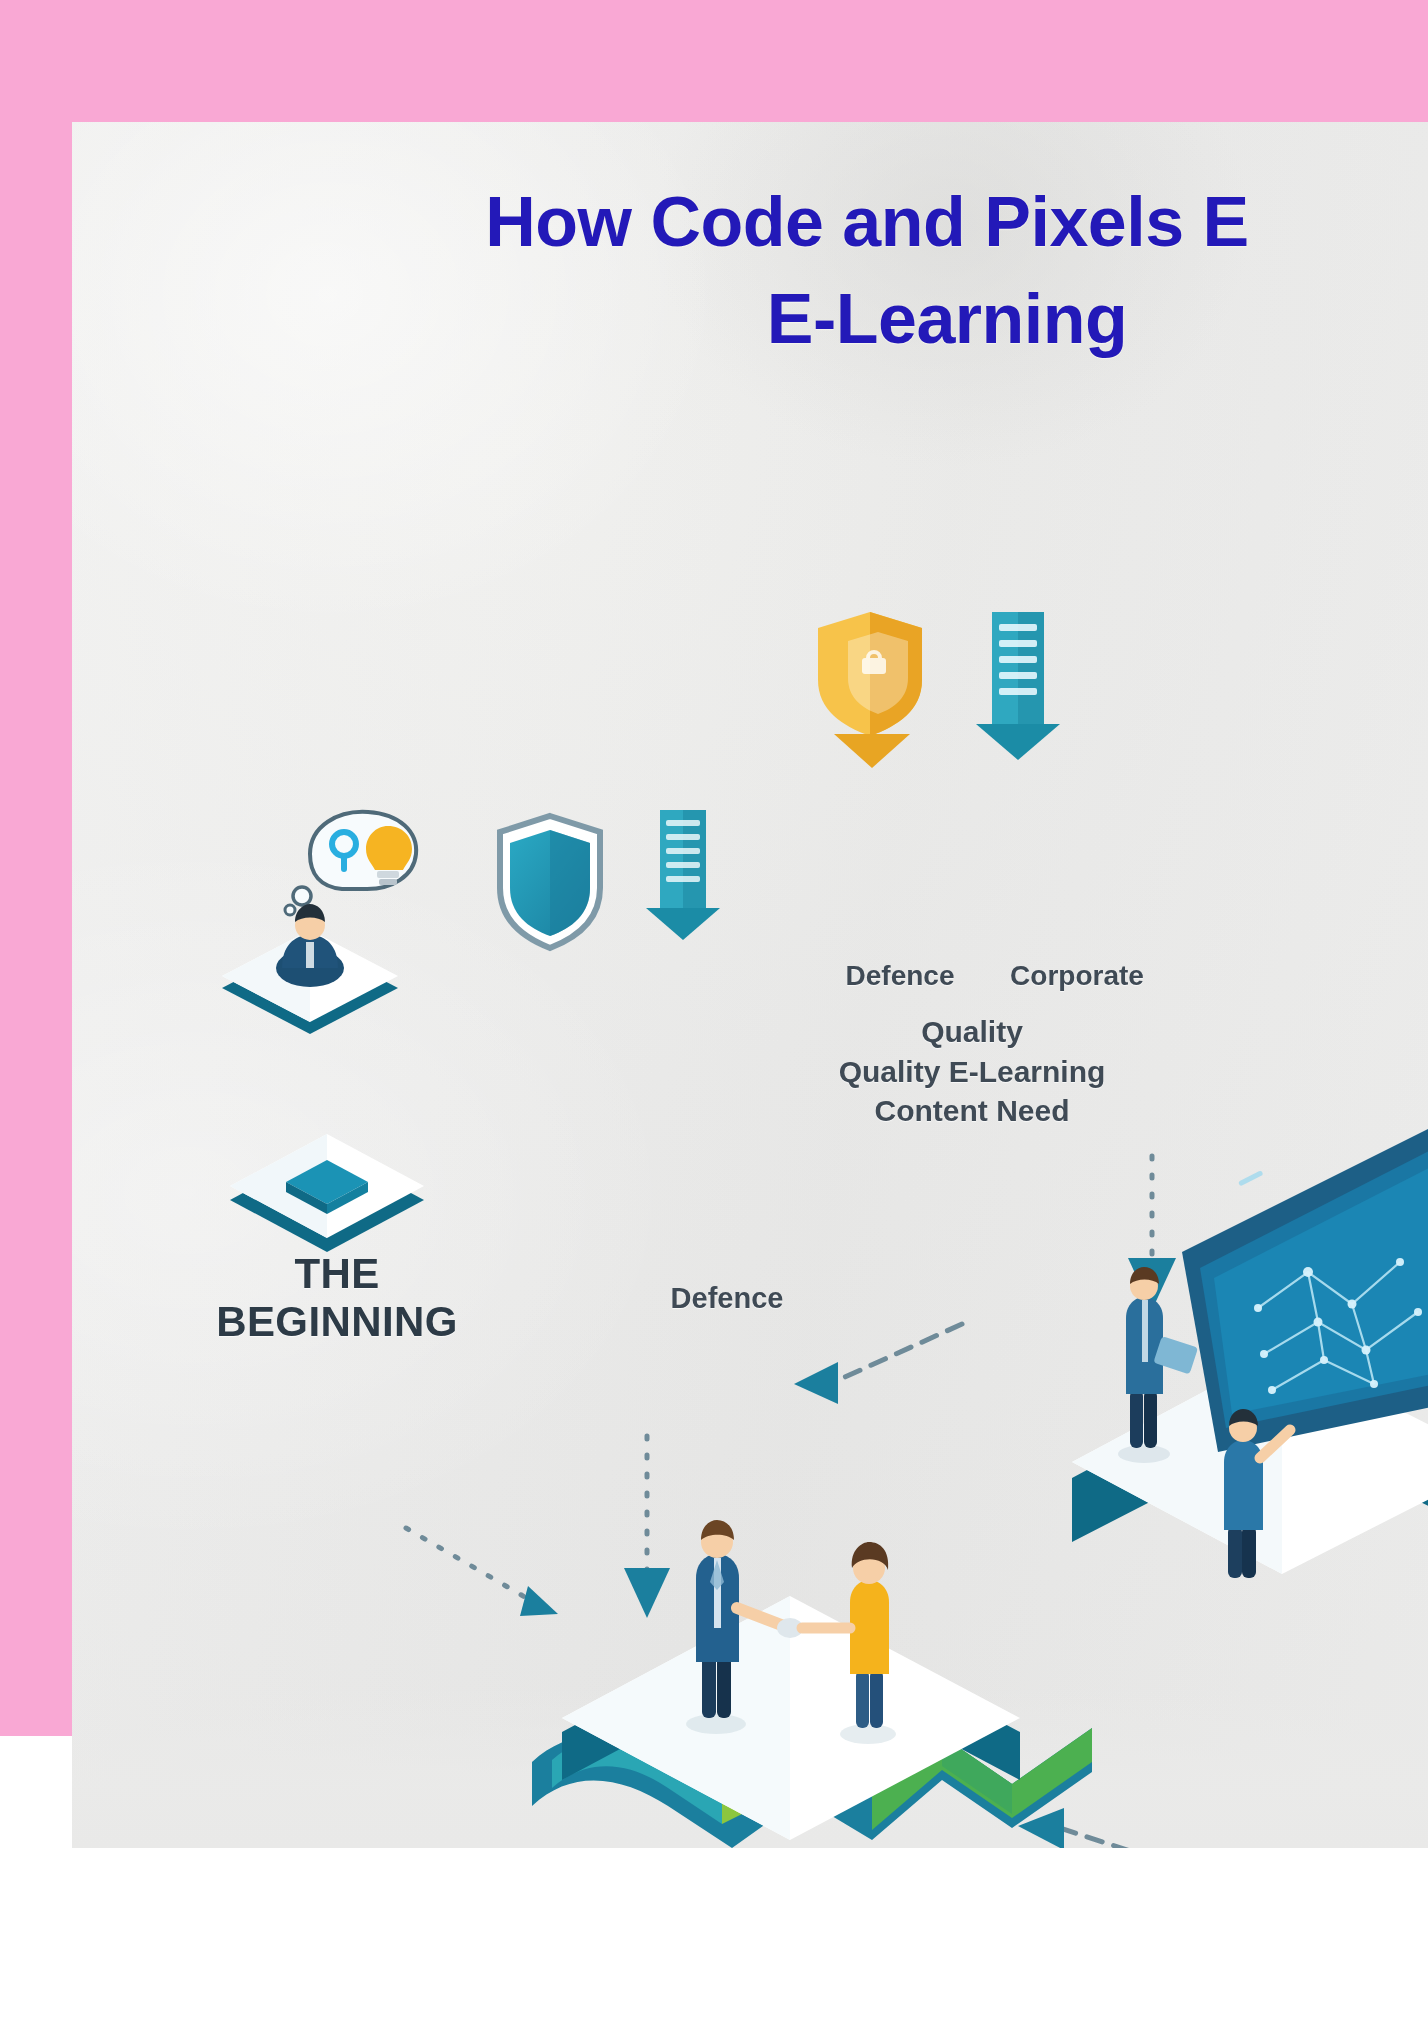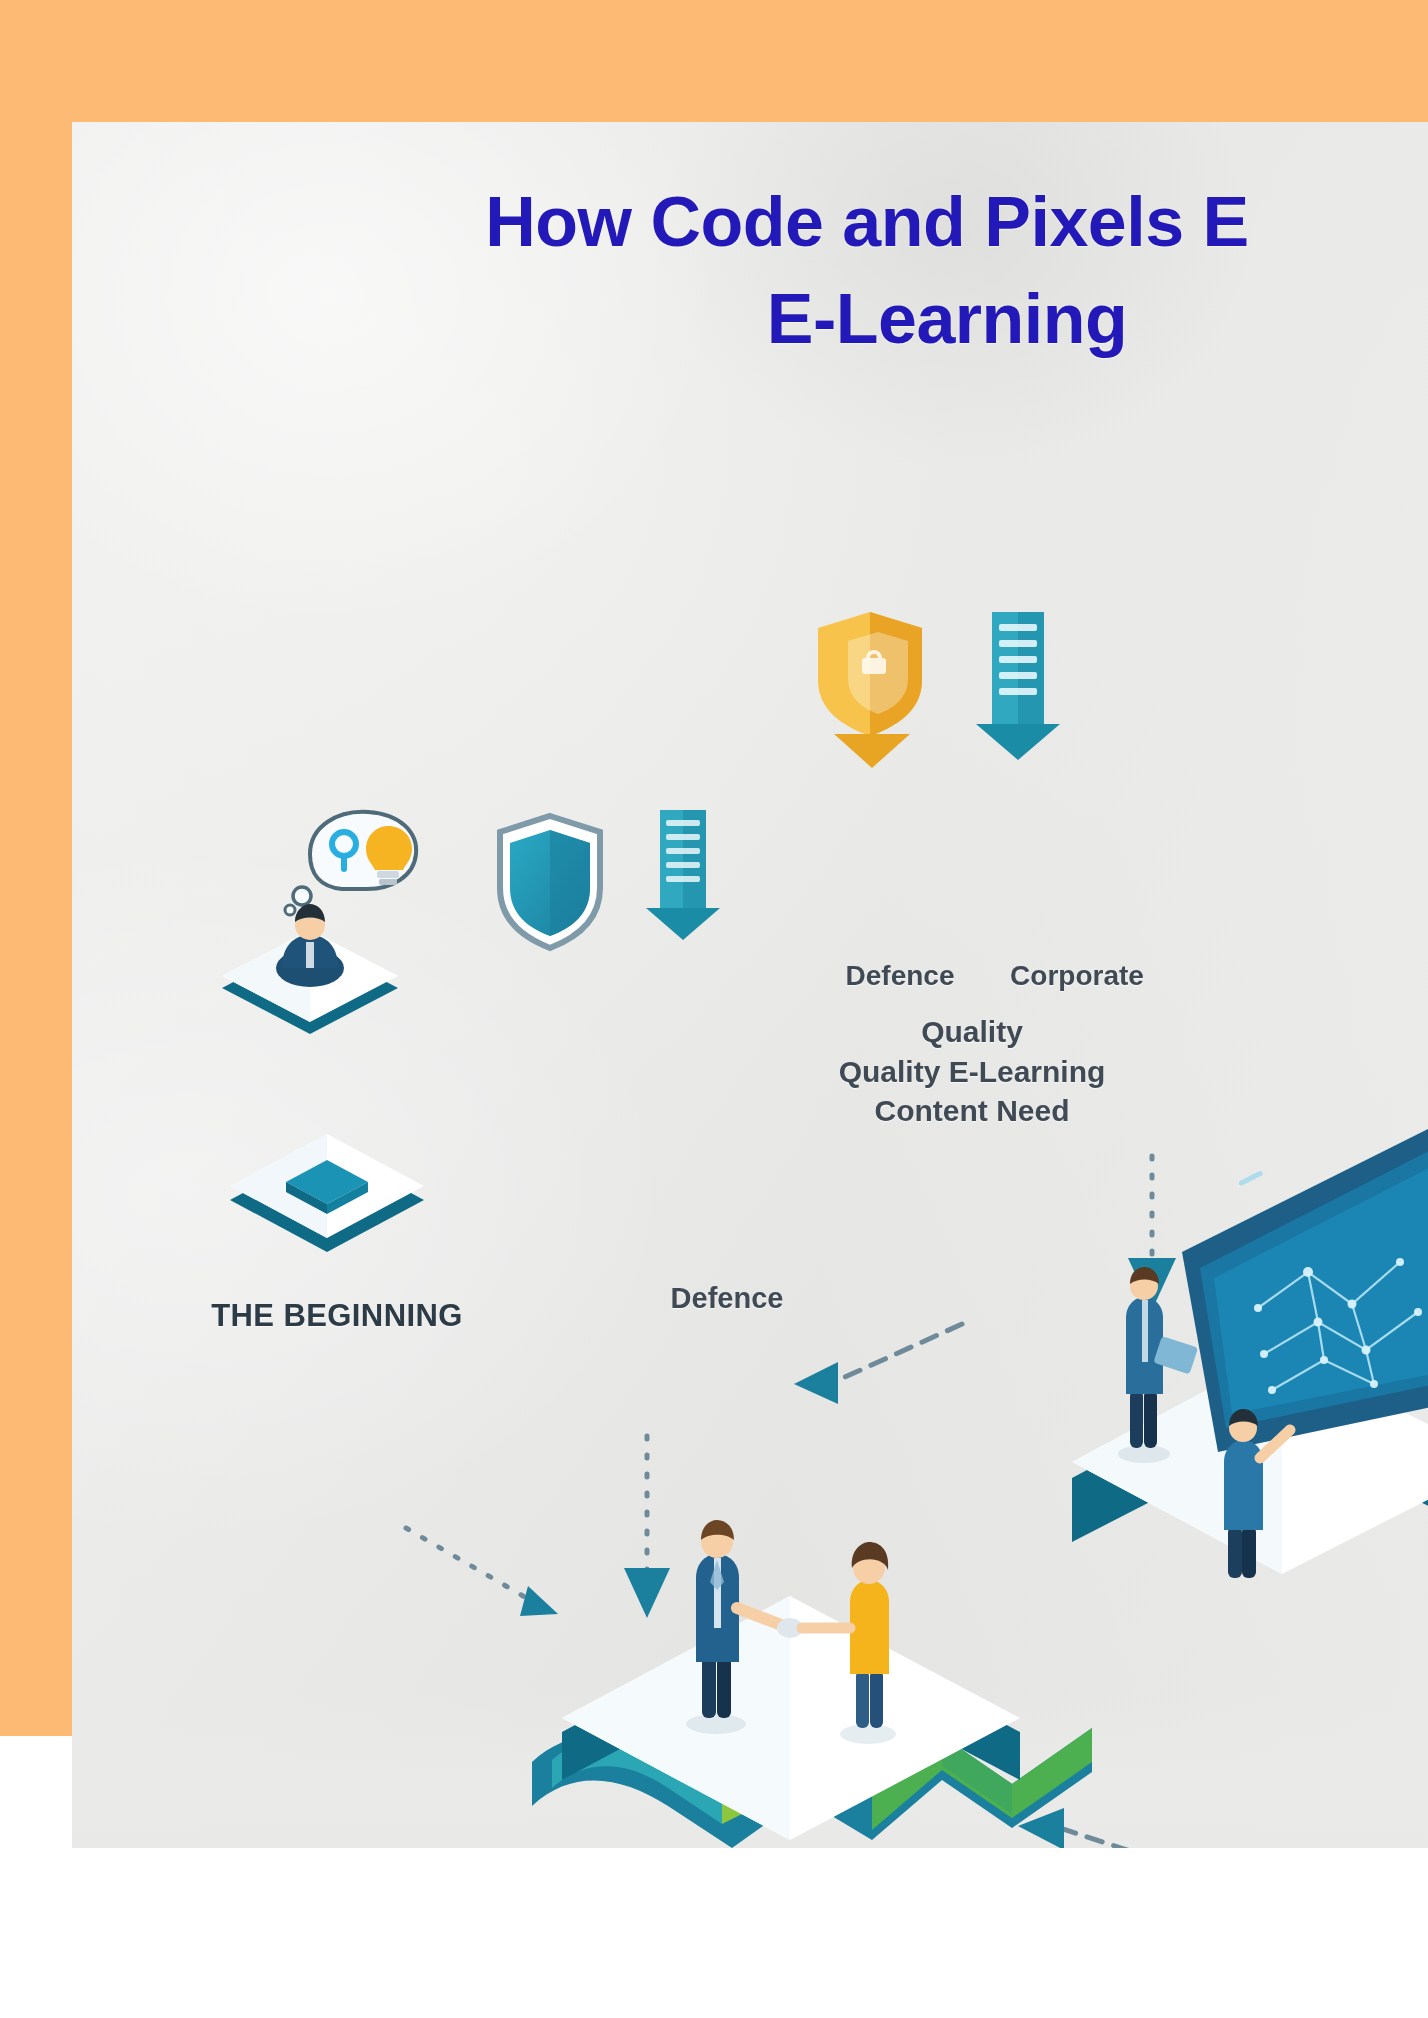--- a/index.html
+++ b/index.html
@@ -4,21 +4,21 @@
 <style>
   * { margin:0; padding:0; box-sizing:border-box; }
   html, body {
     width: 1428px; height: 2018px;
     background: #ffffff;
     font-family: "Liberation Sans", sans-serif;
     overflow: hidden;
   }
 
   
-  #page { position:relative; width:1428px; height:1736px; background:#fdba74;text-decoration:underline; }
+  #page { position:relative; width:1428px; height:1736px; background:#f9a8d4;text-decoration:underline; }
 
   
   #slide {
     position:absolute;
     left:72px; top:122px;
     width:1420px;          
     height:1726px;
     background:
       radial-gradient(120% 80% at 30% 20%, #f2f2f0 0%, #ececeb 45%, #e8e8e7 100%);
     overflow:hidden;
@@ -113,21 +113,21 @@
 
         <g>
           <ellipse cx="108" cy="176" rx="34" ry="19" fill="#1d4f73"></ellipse>
           <path d="M80 176 C80 154 92 143 108 143 C124 143 136 154 136 176 Z" fill="#20537a"></path>
           <path d="M104 150 L112 150 L112 176 L104 176 Z" fill="#eef3f6" opacity=".85"></path>
           <ellipse cx="108" cy="133" rx="15" ry="15" fill="#f6cfa7"></ellipse>
           <path d="M93 130 C93 117 103 112 108 112 C115 112 123 118 123 130 C116 124 100 124 93 130 Z" fill="#23303a"></path>
         </g>
       </svg>
     </div>
-    <div class="lbl caps" style="left:100px; top:1176px; width:330px; font-size:31px;">THE BEGINNING</div>
+    <div class="lbl caps" style="left:100px; top:1128px; width:330px; font-size:42px;">THE BEGINNING</div>
 
     <div style="position:absolute; left:140px; top:950px; width:230px; height:200px; z-index:6;">
       <svg width="230" height="200" viewBox="0 0 230 200">
         <path d="M18 128 L115 76 L212 128 L115 180 Z" fill="#0f6a86"></path>
         <path d="M18 114 L115 62 L212 114 L115 166 Z" fill="#ffffff"></path>
         <path d="M18 114 L115 62 L115 166 Z" fill="#f1f7fa"></path>
 
         <path d="M74 110 L115 88 L156 110 L115 132 Z" fill="#1b93b5"></path>
         <path d="M74 110 L115 132 L115 142 L74 120 Z" fill="#0f6a86"></path>
         <path d="M156 110 L115 132 L115 142 L156 120 Z" fill="#14809f"></path>

